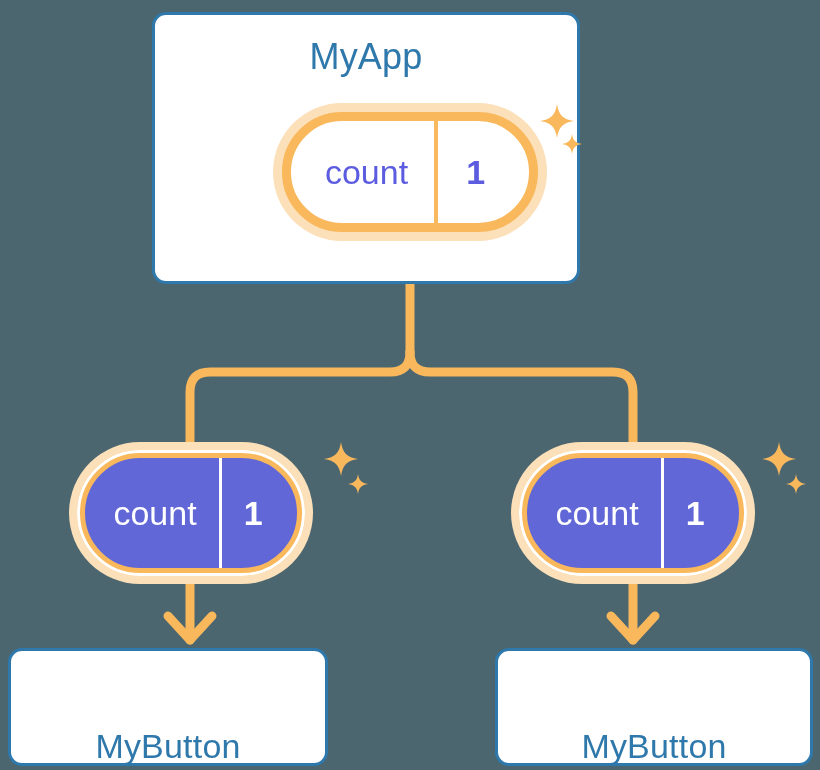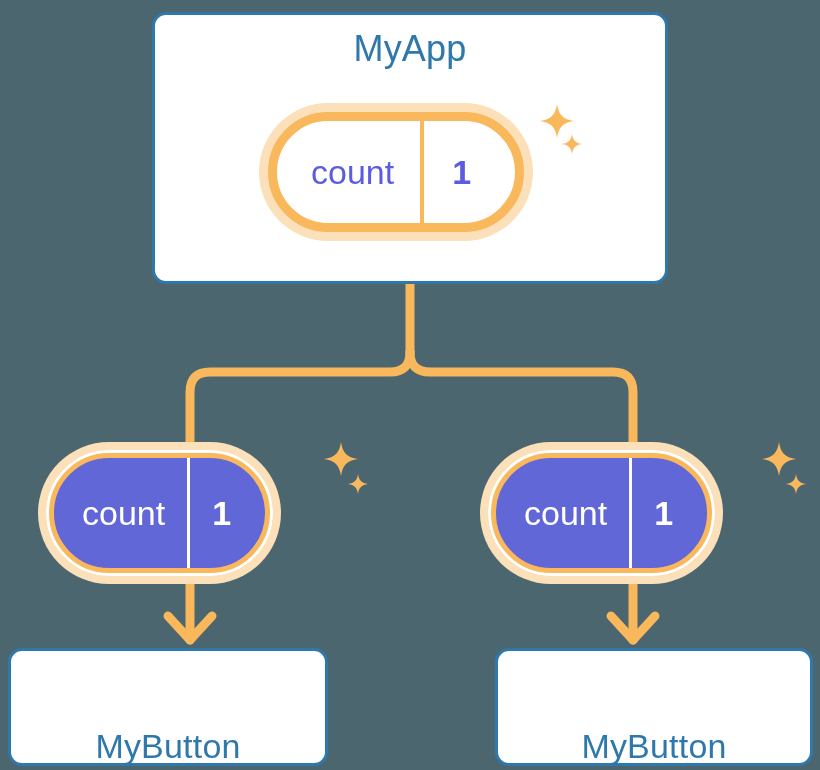--- a/index.html
+++ b/index.html
@@ -46,24 +46,24 @@
     font-size: 34px;
     font-weight: 400;
     letter-spacing: 0.2px;
     line-height: 1;
     white-space: nowrap;
   }
 
   #card-myapp {
     left: 152px;
     top: 12px;
-    width: 516px;
+    width: 428px;
     height: 272px;
     justify-content: flex-start;
-    padding-top: 16px;
+    padding-top: 24px;
   }
   #card-myapp .card-title {
     font-size: 36px;
   }
 
   #card-button-left {
     left: 8px;
     top: 648px;
     width: 320px;
     height: 118px;
@@ -73,20 +73,21 @@
     top: 648px;
     width: 318px;
     height: 118px;
   }
 
   
   .pill-wrap {
     position: absolute;
     display: flex;
     align-items: center;
+    justify-content: center;
   }
   .pill {
     position: relative;
     box-sizing: border-box;
     display: flex;
     align-items: stretch;
     border-radius: 999px;
     
     border: 9px solid #f9b85c;
     box-shadow: 0 0 0 9px #fbe0b9;

